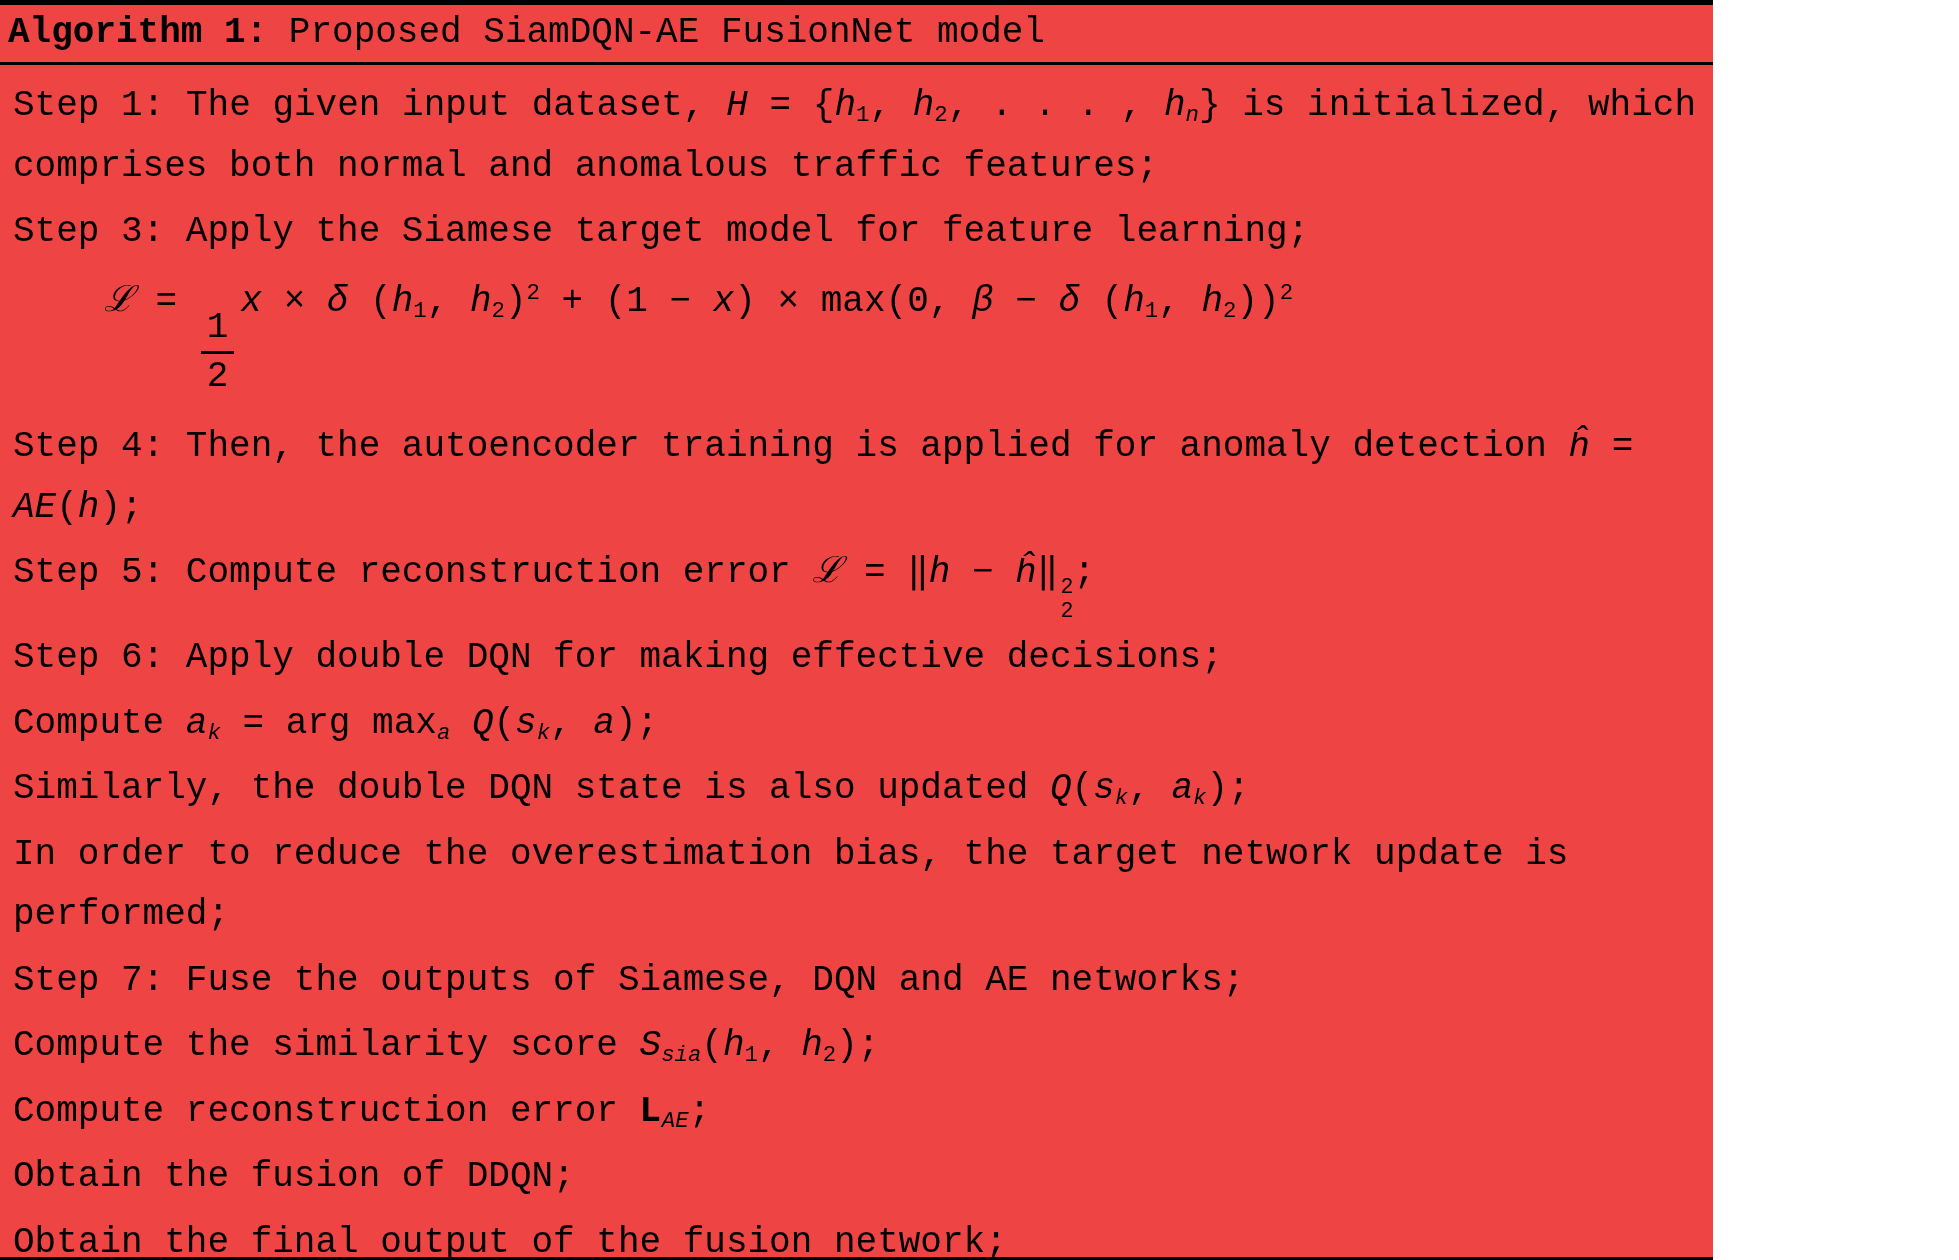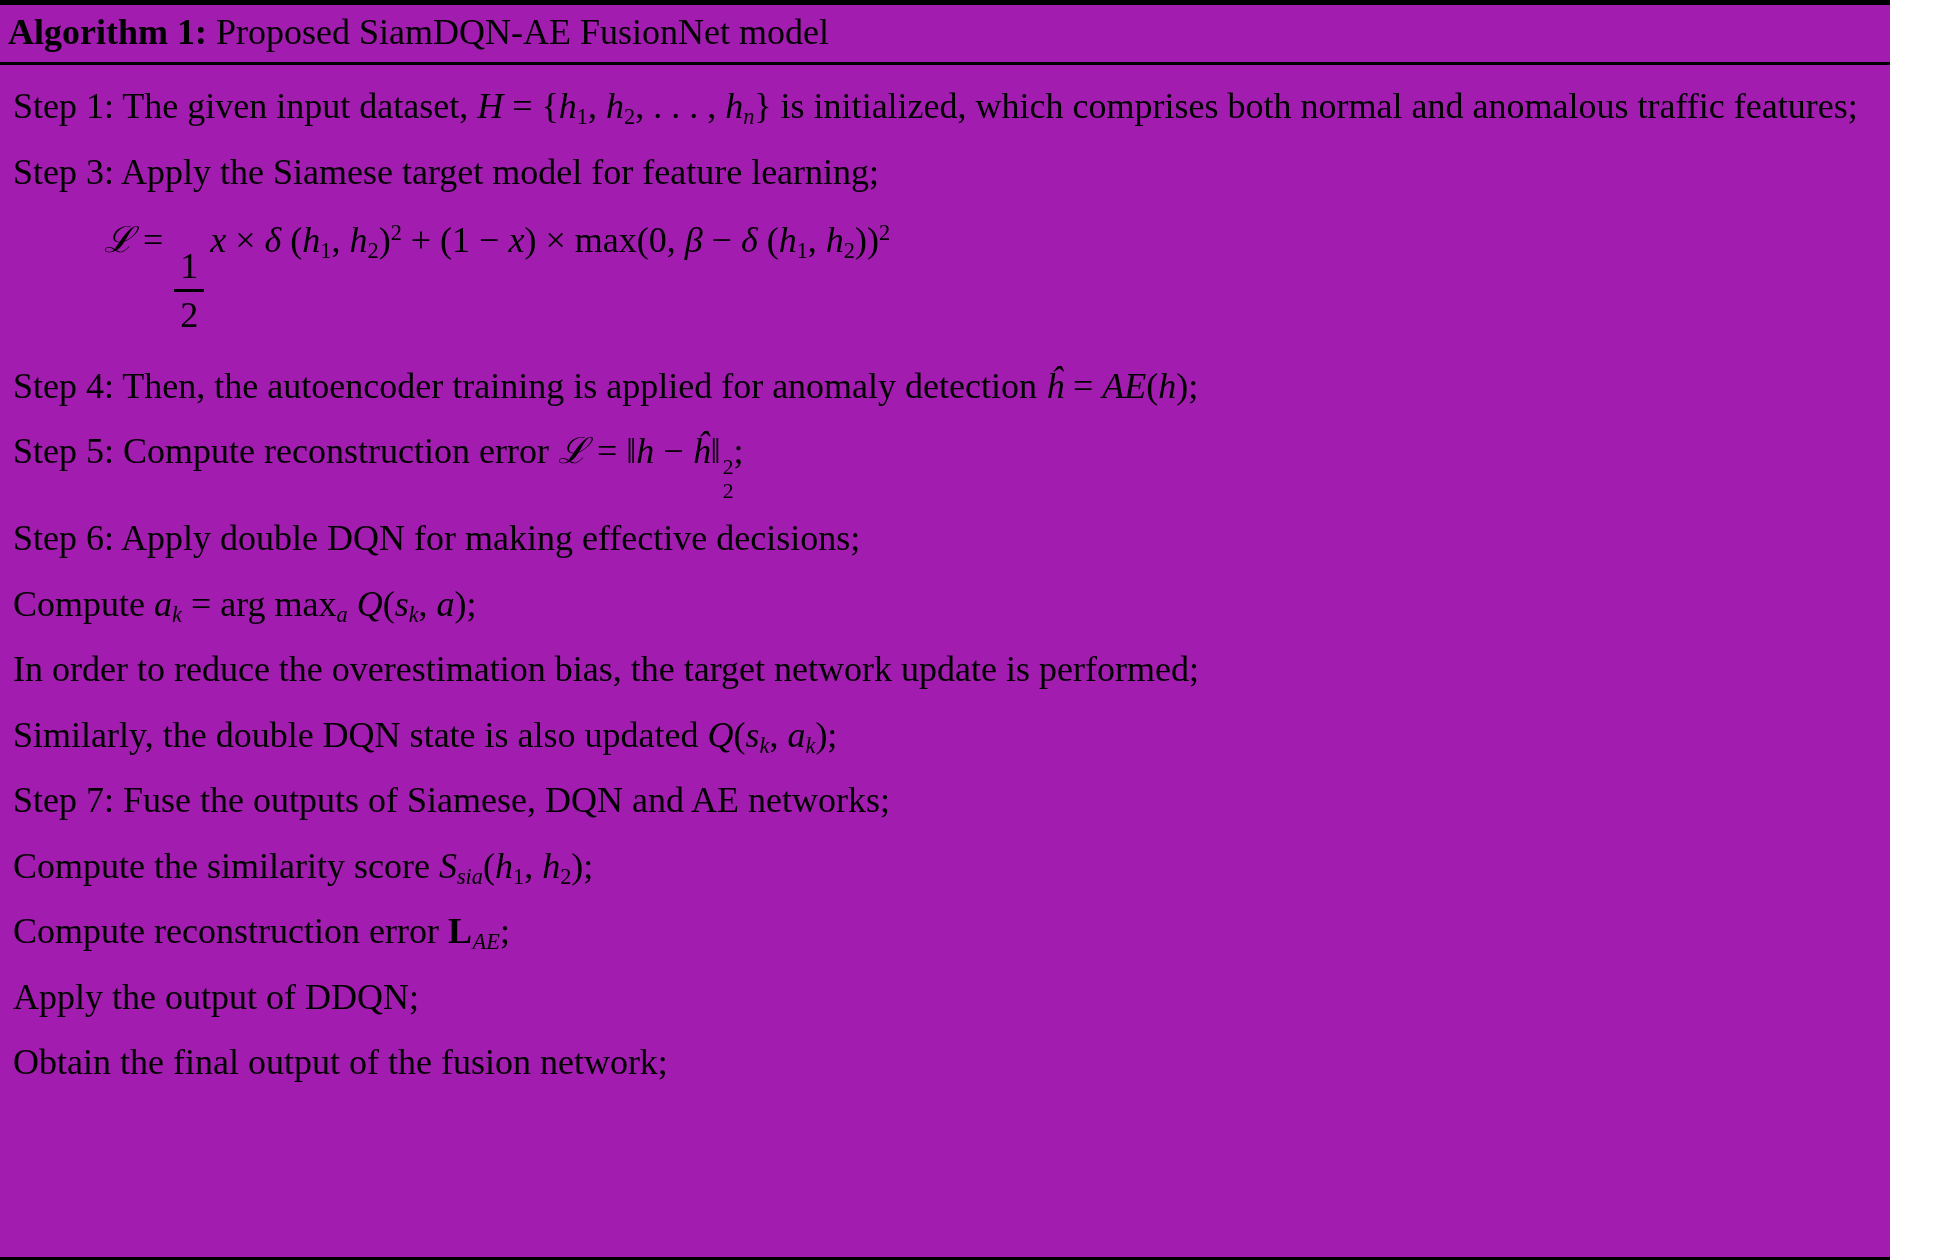--- a/index.html
+++ b/index.html
@@ -1,23 +1,23 @@
 <!DOCTYPE html>
 <html><head>
 <meta charset="utf-8">
 <style>
   * { box-sizing: border-box; }
   html, body { margin: 0; padding: 0; background: #ffffff; }
   .page {
-    width: 1890px;
+    width: 1713px;
     height: 1260px;
     position: relative;
-    background: #a21caf;
+    background: #ef4444;
     color: #000000;
-    font-family: Liberation Serif, serif;
+    font-family: Liberation Mono, monospace;
     font-size: 36px;
     overflow: hidden;
     border-top: 5px solid #000000;
   }
   .title-row {
     padding: 6px 8px 8px 8px;
     border-bottom: 3px solid #000000;
     line-height: 1.2;
   }
   .title-bold { font-weight: bold; }
@@ -75,22 +75,22 @@
           <span class="num">1</span>
           <span class="den">2</span>
         </span><span class="mi">x</span><span class="plain"> × </span><span class="mi">δ</span><span class="plain"> (</span><span class="mi">h</span><sub>1</sub><span class="plain">, </span><span class="mi">h</span><sub>2</sub><span class="plain">)</span><sup>2</sup><span class="plain"> + (1 − </span><span class="mi">x</span><span class="plain">) × max(0, </span><span class="mi">β</span><span class="plain"> − </span><span class="mi">δ</span><span class="plain"> (</span><span class="mi">h</span><sub>1</sub><span class="plain">, </span><span class="mi">h</span><sub>2</sub><span class="plain">))</span><sup>2</sup></p>
       <p class="line"><span class="plain">Step 4: Then, the autoencoder training is applied for anomaly detection </span><span class="mi">ĥ</span><span class="plain"> = </span><span class="mi">AE</span><span class="plain">(</span><span class="mi">h</span><span class="plain">);</span></p>
       <p class="line"><span class="plain">Step 5: Compute reconstruction error </span><span class="scr">ℒ</span><span class="plain"> = ‖</span><span class="mi">h</span><span class="plain"> − </span><span class="mi">ĥ</span><span class="plain">‖</span><span class="supsub">
           <span>2</span>
           <span>2</span>
         </span><span class="plain">;</span></p>
       <p class="line"><span class="plain">Step 6: Apply double DQN for making effective decisions;</span></p>
       <p class="line"><span class="plain">Compute </span><span class="mi">a</span><sub class="mi">k</sub><span class="plain"> = arg max</span><sub class="mi">a</sub><span class="plain"> </span><span class="scr">Q</span><span class="plain">(</span><span class="mi">s</span><sub class="mi">k</sub><span class="plain">, </span><span class="mi">a</span><span class="plain">);</span></p>
+      <p class="line"><span class="plain">Similarly, the double DQN state is also updated </span><span class="scr">Q</span><span class="plain">(</span><span class="mi">s</span><sub class="mi">k</sub><span class="plain">, </span><span class="mi">a</span><sub class="mi">k</sub><span class="plain">);</span></p>
       <p class="line"><span class="plain">In order to reduce the overestimation bias, the target network update is performed;</span></p>
-      <p class="line"><span class="plain">Similarly, the double DQN state is also updated </span><span class="scr">Q</span><span class="plain">(</span><span class="mi">s</span><sub class="mi">k</sub><span class="plain">, </span><span class="mi">a</span><sub class="mi">k</sub><span class="plain">);</span></p>
       <p class="line"><span class="plain">Step 7: Fuse the outputs of Siamese, DQN and AE networks;</span></p>
       <p class="line"><span class="plain">Compute the similarity score </span><span class="scr">S</span><sub class="mi">sia</sub><span class="plain">(</span><span class="mi">h</span><sub>1</sub><span class="plain">, </span><span class="mi">h</span><sub>2</sub><span class="plain">);</span></p>
       <p class="line"><span class="plain">Compute reconstruction error </span><span class="bb">L</span><sub class="mi">AE</sub><span class="plain">;</span></p>
-      <p class="line"><span class="plain">Apply the output of DDQN;</span></p>
+      <p class="line"><span class="plain">Obtain the fusion of DDQN;</span></p>
       <p class="line"><span class="plain">Obtain the final output of the fusion network;</span></p>
     </div>
   <div class="rule-bottom"></div>
 </div>
 
 </body></html>

